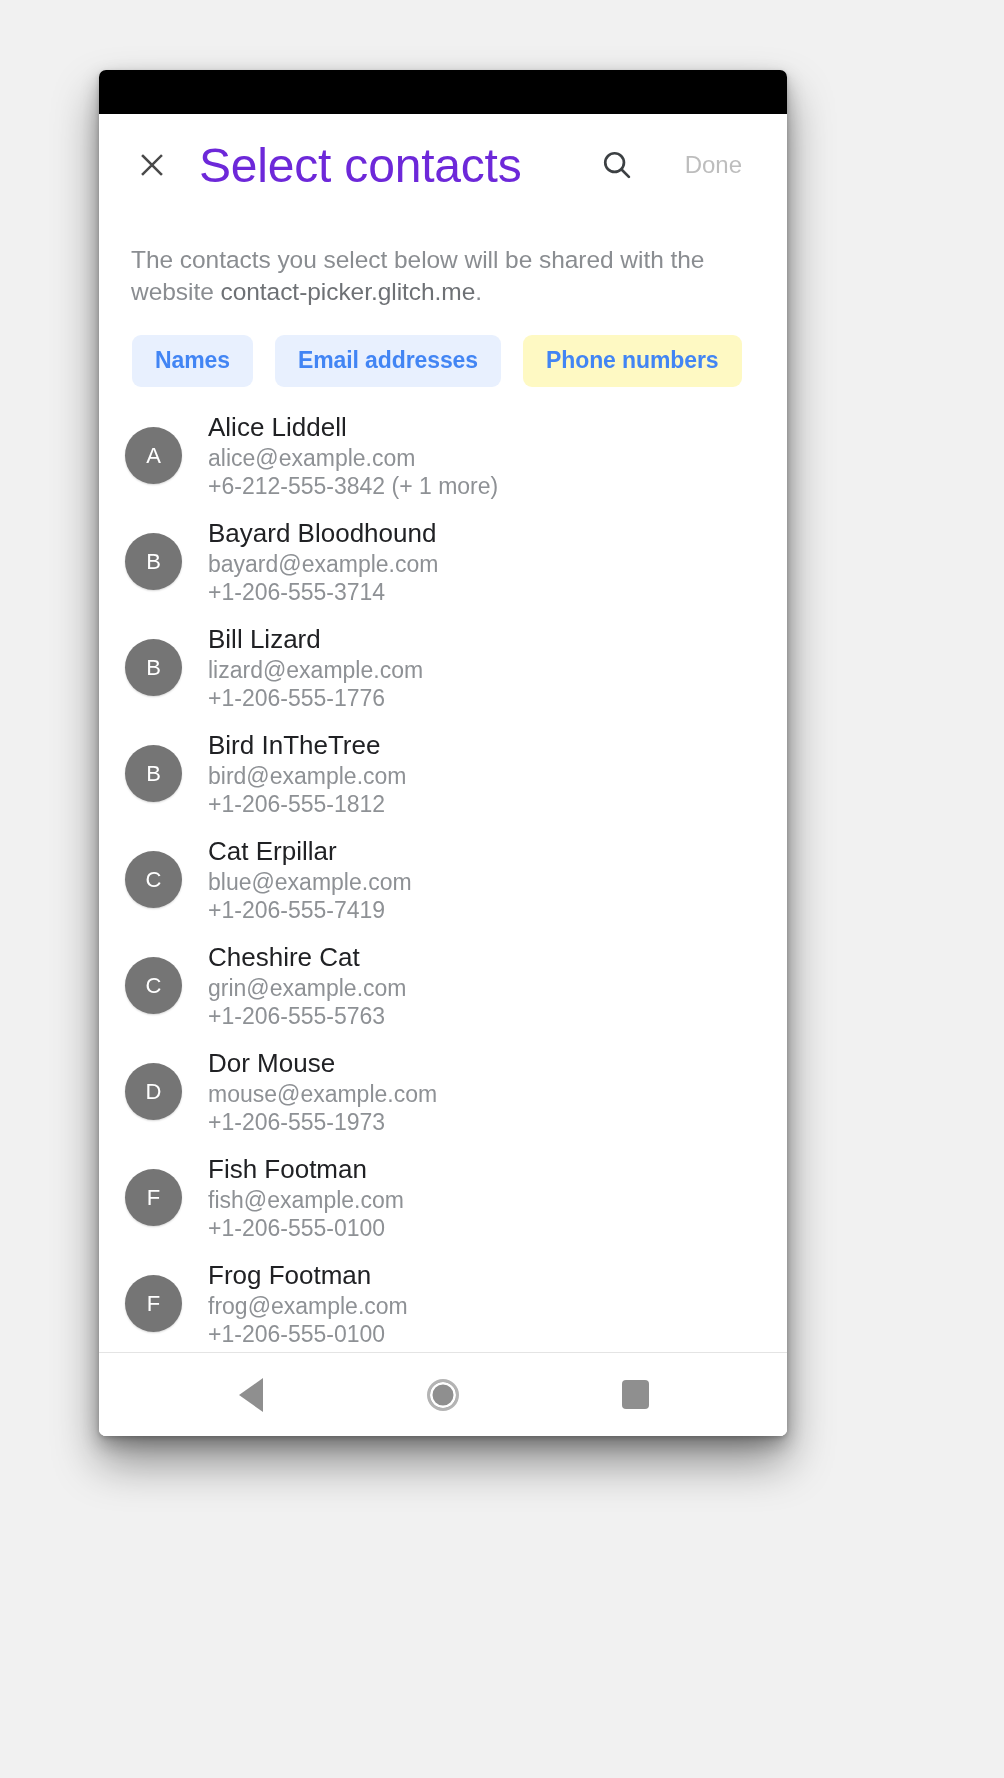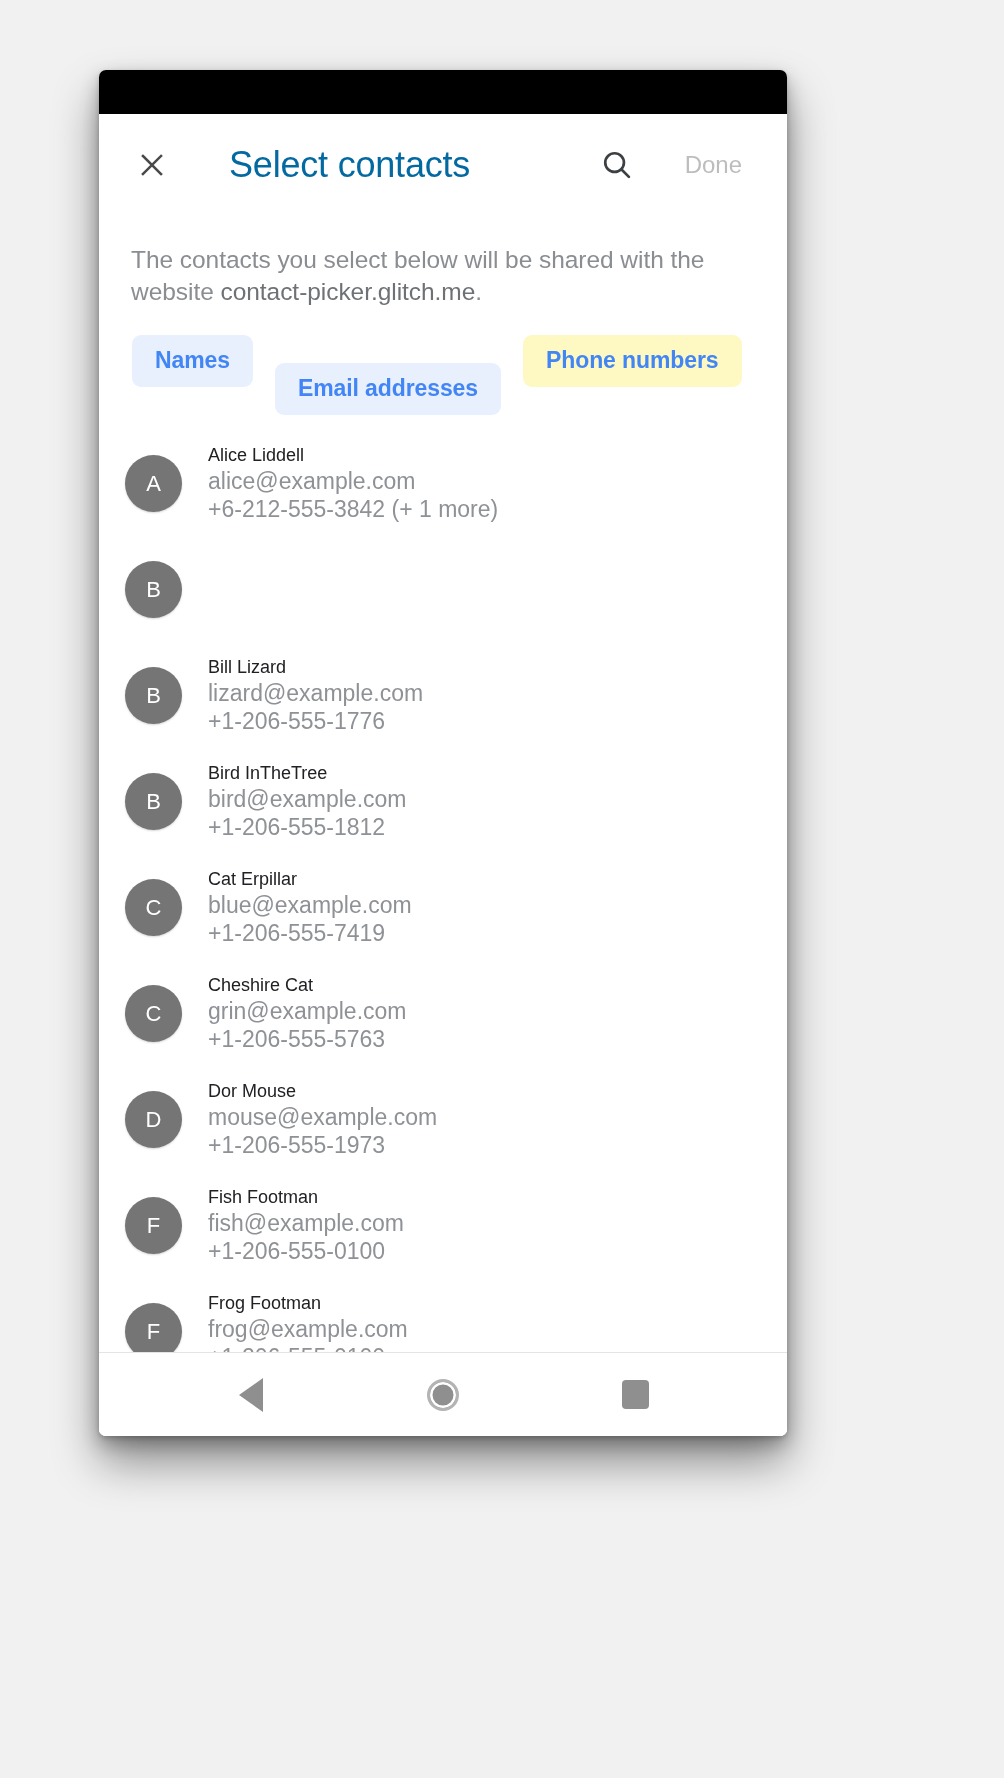--- a/index.html
+++ b/index.html
@@ -65,25 +65,25 @@
     height: 54px;
     display: flex;
     align-items: center;
     justify-content: center;
     flex: 0 0 auto;
     cursor: pointer;
   }
   .close-btn svg { display: block; }
 
   #appbar-title {
-    font-size: 36px;
-    color: #0369a1;
+    font-size: 48px;
+    color: #6d28d9;
     font-weight: 400;
     letter-spacing: -0.2px;
-    margin-left: 50px;
+    margin-left: 20px;
     white-space: nowrap;
   }
 
   #appbar-spacer { flex: 1 1 auto; }
 
   .search-btn {
     width: 52px;
     height: 52px;
     display: flex;
     align-items: center;
@@ -171,21 +171,21 @@
     box-shadow: 0 1px 2px rgba(0,0,0,0.16);
   }
 
   .contact-text {
     display: flex;
     flex-direction: column;
     min-width: 0;
     justify-content: center;
   }
   .contact-name {
-    font-size: 18px;
+    font-size: 26px;
     color: #202124;
     line-height: 1.28;
     white-space: nowrap;
   }
   .contact-email,
   .contact-phone {
     font-size: 23px;
     color: #8e9195;
     line-height: 1.24;
     white-space: nowrap;
@@ -262,39 +262,44 @@
 
       <div id="done-btn" style="color: rgb(189, 189, 189);">Done</div>
     </div>
 
     <div id="description"><span>The contacts you select below will be shared with the website </span><span class="site">contact-picker.glitch.me</span><span>.</span></div>
 
     <div id="chips">
       <div class="chip" style="background: rgb(232, 240, 254);">
         <span class="chip-label" style="color: rgb(66, 133, 244);">Names</span>
       </div>
-      <div class="chip" style="background: rgb(232, 240, 254); margin-top: 28px;">
+      <div class="chip" style="background: rgb(232, 240, 254);">
         <span class="chip-label" style="color: rgb(66, 133, 244);">Email addresses</span>
       </div>
       <div class="chip" style="background: #fef9c3;">
         <span class="chip-label" style="color: rgb(66, 133, 244);">Phone numbers</span>
       </div>
     </div>
 
     <div id="contact-list">
         <div class="contact-row">
           <div class="avatar" style="background: rgb(117, 117, 117);">A</div>
           <div class="contact-text">
             <div class="contact-name">Alice Liddell</div>
             <div class="contact-email">alice@example.com</div>
             <div class="contact-phone">+6-212-555-3842 (+ 1 more)</div>
           </div>
         </div>
         <div class="contact-row">
           <div class="avatar" style="background: rgb(117, 117, 117);">B</div>
+          <div class="contact-text">
+            <div class="contact-name">Bayard Bloodhound</div>
+            <div class="contact-email">bayard@example.com</div>
+            <div class="contact-phone">+1-206-555-3714</div>
+          </div>
         </div>
         <div class="contact-row">
           <div class="avatar" style="background: rgb(117, 117, 117);">B</div>
           <div class="contact-text">
             <div class="contact-name">Bill Lizard</div>
             <div class="contact-email">lizard@example.com</div>
             <div class="contact-phone">+1-206-555-1776</div>
           </div>
         </div>
         <div class="contact-row">

